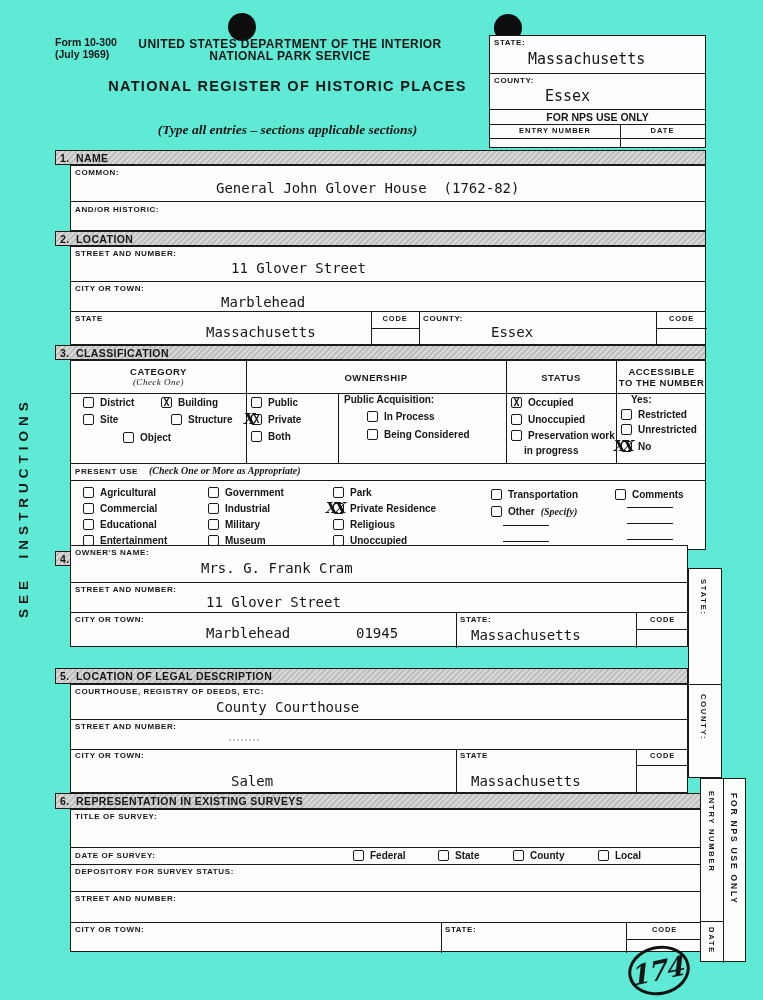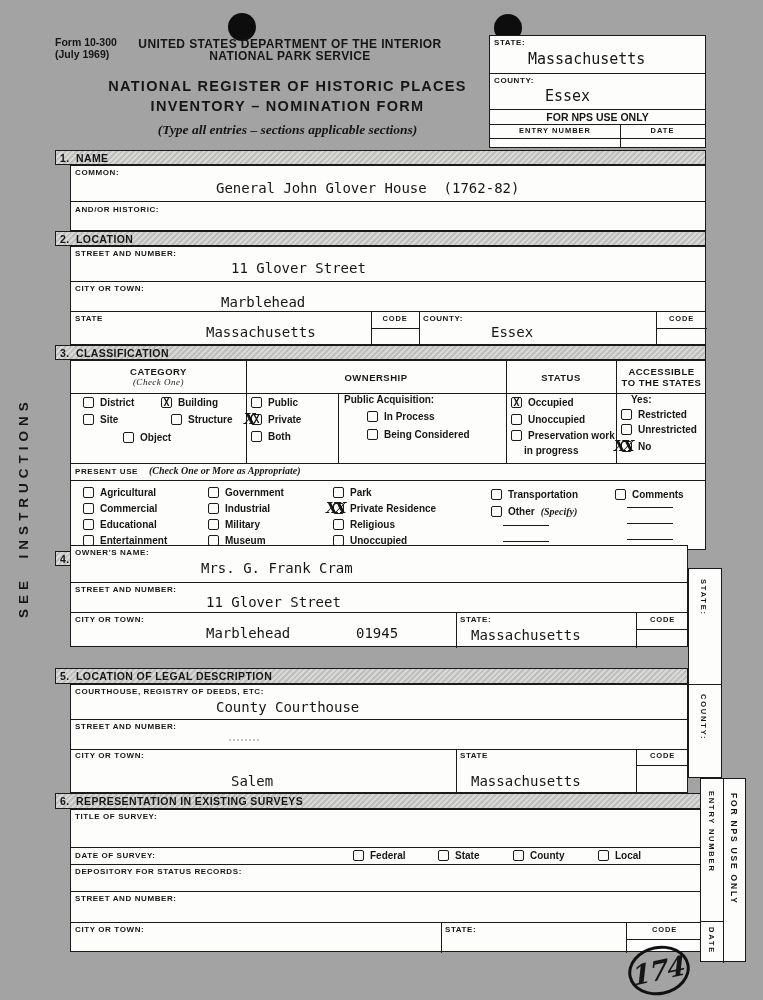--- a/index.html
+++ b/index.html
@@ -1,19 +1,19 @@
 <!DOCTYPE html>
 <html><head>
 <meta charset="utf-8">
 <style>
   * { box-sizing: border-box; margin: 0; padding: 0; }
   html,body { background:#e9e9e9; }
   .page {
     position: relative; width: 763px; height: 1000px; margin: 0 auto;
-    background: #a3a3a3; color: #161616; overflow: hidden;
+    background: #5eead4; color: #161616; overflow: hidden;
     font-family: "Liberation Sans", sans-serif;
   }
   .abs { position: absolute; }
   .dot { position:absolute; width:28px; height:28px; border-radius:50%; background:#0d0d0d; }
   .box { position:absolute; border:1.4px solid #1a1a1a; background:#fdfdfc; }
   .bar {
     position:absolute; height:15px; border:1.4px solid #1a1a1a;
     background: repeating-linear-gradient(135deg,#d8d8d6 0 2px,#bfbfbd 2px 4px);
     display:flex; align-items:center; font-size:10.5px; font-weight:700; letter-spacing:.4px;
   }
@@ -55,21 +55,20 @@
   <div class="abs" style="left:55px;top:36px;font-size:10.5px;font-weight:700;line-height:12px">
     <div>Form 10-300</div>
     <div>(July 1969)</div>
   </div>
   <div class="abs titleblock" style="left:110px;top:38px;width:360px;font-size:12px;letter-spacing:.4px;line-height:12px">
     <div>UNITED STATES DEPARTMENT OF THE INTERIOR</div>
     <div>NATIONAL PARK SERVICE</div>
   </div>
   <div class="abs titleblock" style="left:85px;top:76px;width:405px;font-size:14.5px;letter-spacing:1.3px;line-height:20px">
     <div>NATIONAL REGISTER OF HISTORIC PLACES</div>
-    <div>INVENTORY – NOMINATION FORM</div>
   </div>
   <div class="abs ital" style="left:85px;top:122px;width:405px;text-align:center;font-size:13.5px;font-weight:700">(Type all entries – sections applicable sections)</div>
 
   <div class="box" style="left:489px;top:35px;width:217px;height:113px">
     <span class="lbl" style="left:4px;top:2px">STATE:</span>
     <span class="val" style="left:38px;top:14px;font-size:15px">Massachusetts</span>
     <div class="hdiv" style="left:0;top:37px;width:100%"></div>
     <span class="lbl" style="left:4px;top:40px">COUNTY:</span>
     <span class="val" style="left:55px;top:51px;font-size:15px">Essex</span>
     <div class="hdiv" style="left:0;top:73px;width:100%"></div>
@@ -123,21 +122,21 @@
     <span class="num">3.</span>
     <span>CLASSIFICATION</span>
   </div>
   <div class="box" style="left:70px;top:360px;width:636px;height:190px">
 
     <div class="hdr" style="left:0;top:5px;width:175px">CATEGORY</div>
     <div class="hdr ital" style="left:0;top:16px;width:175px;font-size:9px">(Check One)</div>
     <div class="hdr" style="left:175px;top:11px;width:260px">OWNERSHIP</div>
     <div class="hdr" style="left:435px;top:11px;width:110px">STATUS</div>
     <div class="hdr" style="left:545px;top:5px;width:91px">ACCESSIBLE</div>
-    <div class="hdr" style="left:545px;top:16px;width:91px">TO THE STATES</div>
+    <div class="hdr" style="left:545px;top:16px;width:91px">TO THE NUMBER</div>
     <div class="hdiv" style="left:0;top:32px;width:100%"></div>
     <div class="vdiv" style="left:175px;top:0;height:102px"></div>
     <div class="vdiv" style="left:267px;top:32px;height:70px"></div>
     <div class="vdiv" style="left:435px;top:0;height:102px"></div>
     <div class="vdiv" style="left:545px;top:0;height:102px"></div>
 
     <div class="cbrow" style="left:12px;top:36px">
       <span class="cb">
           <span class="mk"></span>
           <span class="hand"></span>
@@ -452,21 +451,21 @@
       <span>County</span>
     </div>
     <div class="cbrow" style="left:527px;top:40px">
       <span class="cb">
           <span class="mk"></span>
           <span class="hand"></span>
         </span>
       <span>Local</span>
     </div>
     <div class="hdiv" style="left:0;top:54px;width:100%"></div>
-    <span class="lbl" style="left:4px;top:57px">DEPOSITORY FOR STATUS RECORDS:</span>
+    <span class="lbl" style="left:4px;top:57px">DEPOSITORY FOR SURVEY STATUS:</span>
     <div class="hdiv" style="left:0;top:81px;width:100%"></div>
     <span class="lbl" style="left:4px;top:84px">STREET AND NUMBER:</span>
     <div class="hdiv" style="left:0;top:112px;width:100%"></div>
     <span class="lbl" style="left:4px;top:115px">CITY OR TOWN:</span>
     <div class="vdiv" style="left:370px;top:112px;height:31px"></div>
     <span class="lbl" style="left:374px;top:115px">STATE:</span>
     <div class="vdiv" style="left:555px;top:112px;height:31px"></div>
     <div class="abs" style="left:555px;top:115px;width:77px;text-align:center;font-size:7.5px;font-weight:700;letter-spacing:.8px">CODE</div>
     <div class="hdiv" style="left:555px;top:129px;width:77px"></div>
   </div>

